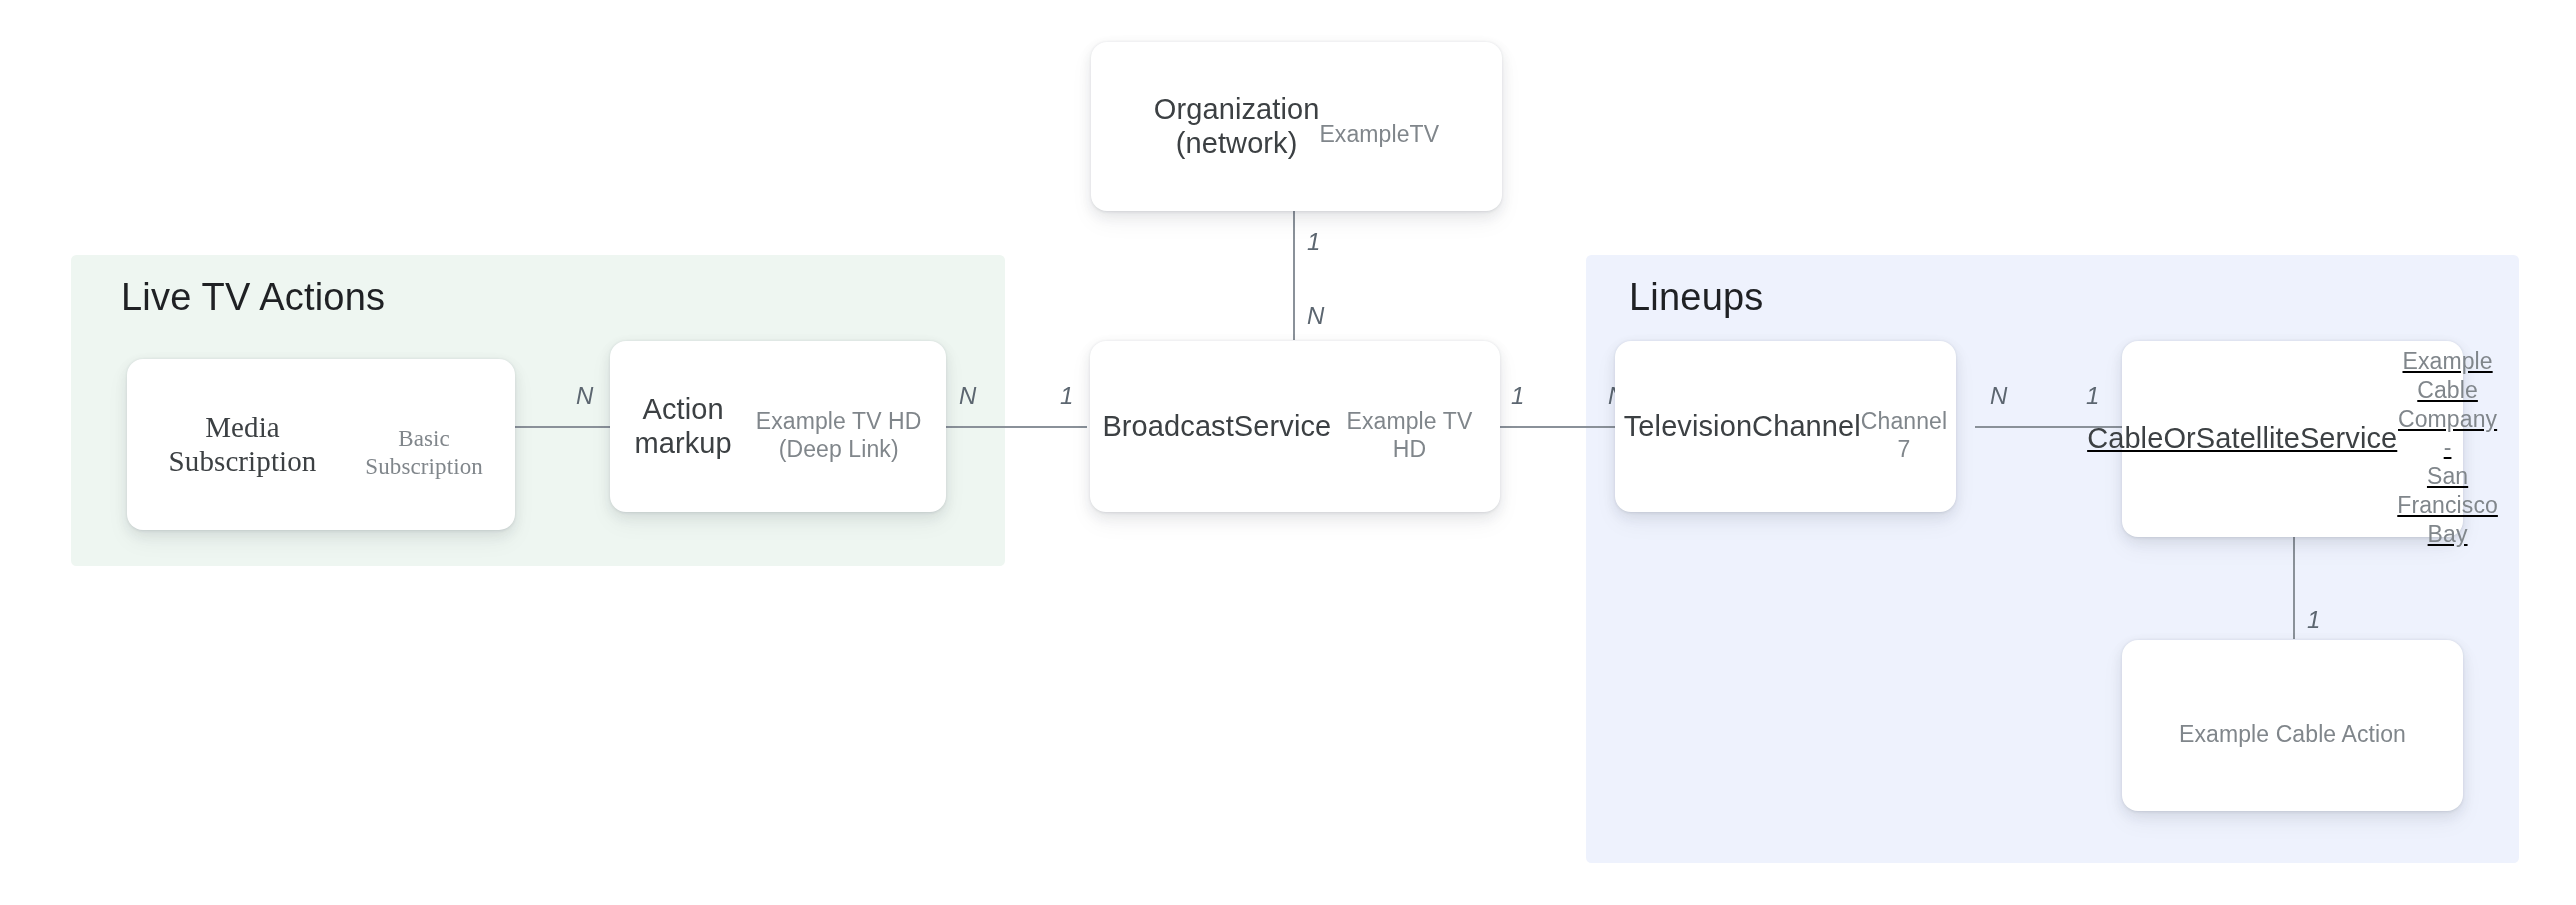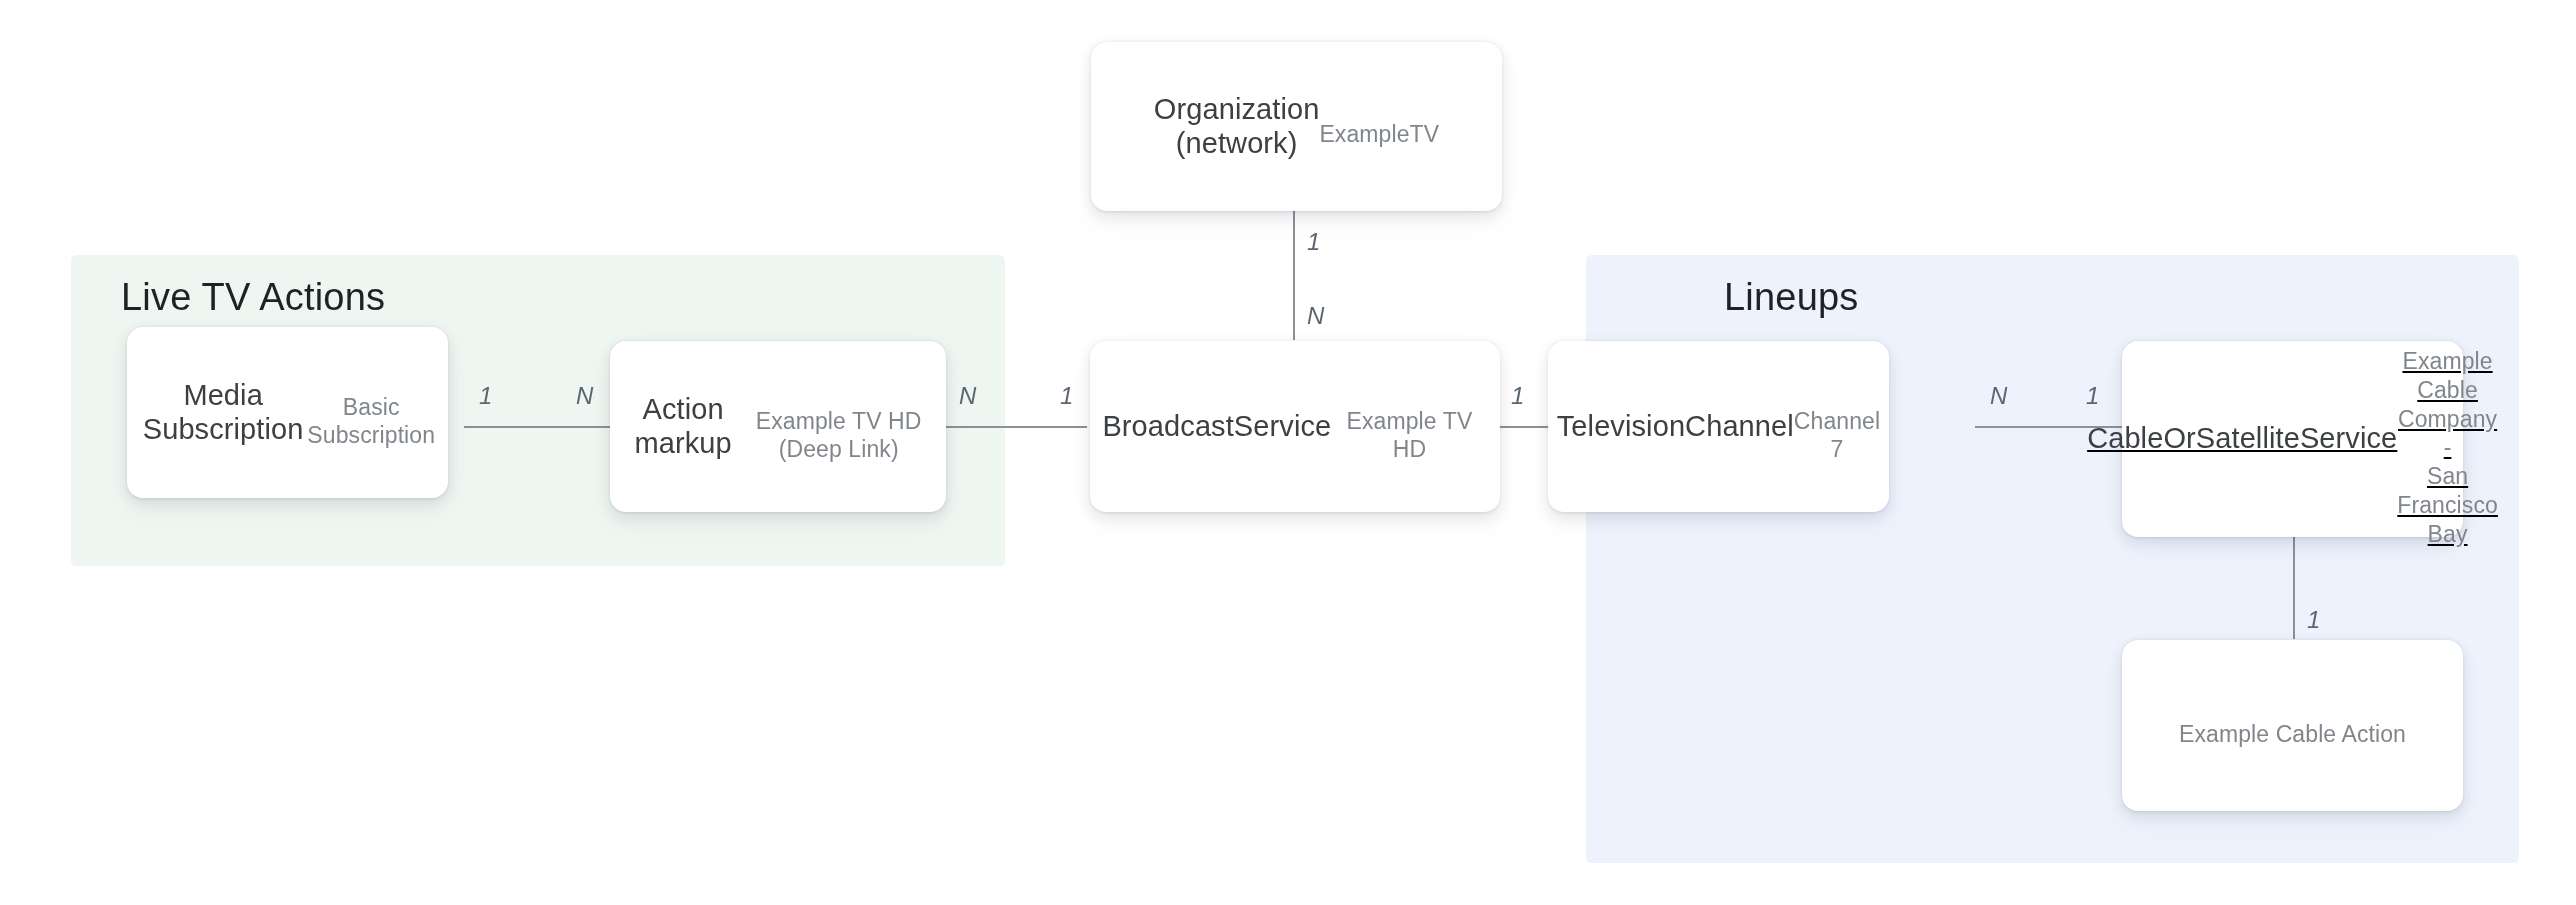--- a/index.html
+++ b/index.html
@@ -88,21 +88,21 @@
 </style>
 </head>
 <body>
 
 <div id="canvas">
 
   <div class="group" style="left:71px; top:255px; width:934px; height:311px; background:#eef6f1;"></div>
   <div class="group" style="left:1586px; top:255px; width:933px; height:608px; background:#eef2fd;"></div>
 
   <div class="group-title" style="left:121px; top:276px;">Live TV Actions</div>
-  <div class="group-title" style="left:1724px; top:276px;">Lineups</div>
+  <div class="group-title" style="left:1629px; top:276px;">Lineups</div>
 
   <div class="edge-v" style="left:1293px; top:211px; height:129px;"></div>
   <div class="card-label" style="left:1307px; top:228px;">1</div>
   <div class="card-label" style="left:1307px; top:302px;">N</div>
 
   <div class="edge-h" style="left:464px; top:426px; width:146px;"></div>
   <div class="card-label" style="left:479px; top:382px;">1</div>
   <div class="card-label" style="left:576px; top:382px;">N</div>
 
   <div class="edge-h" style="left:945px; top:426px; width:142px;"></div>
@@ -120,36 +120,36 @@
   <div class="edge-v" style="left:2293px; top:511px; height:128px;"></div>
   <div class="card-label" style="left:2307px; top:511px;">N</div>
   <div class="card-label" style="left:2307px; top:606px;">1</div>
 
   <div class="node" style="left:1091px; top:42px; width:411px; height:169px;">
     <div class="node-title">Organization
 (network)</div>
     <div class="node-sub tight">ExampleTV</div>
   </div>
 
-  <div class="node" style="left:127px; top:327px; width:321px; height:171px;">
+  <div class="node" style="left:127px; top:359px; width:388px; height:171px;font-family:Liberation Serif, serif;">
     <div class="node-title">Media Subscription</div>
     <div class="node-sub">Basic Subscription</div>
   </div>
 
   <div class="node" style="left:610px; top:341px; width:336px; height:171px;">
     <div class="node-title">Action markup</div>
     <div class="node-sub">Example TV HD (Deep Link)</div>
   </div>
 
   <div class="node" style="left:1090px; top:341px; width:410px; height:171px;">
     <div class="node-title">BroadcastService</div>
     <div class="node-sub">Example TV HD</div>
   </div>
 
-  <div class="node" style="left:1548px; top:341px; width:341px; height:171px;">
+  <div class="node" style="left:1615px; top:341px; width:341px; height:171px;">
     <div class="node-title">TelevisionChannel</div>
     <div class="node-sub">Channel 7</div>
   </div>
 
   <div class="node" style="left:2122px; top:341px; width:341px; height:196px;text-decoration:underline;">
     <div class="node-title">CableOrSatelliteService</div>
     <div class="node-sub">Example Cable Company -
 San Francisco Bay</div>
   </div>
 

